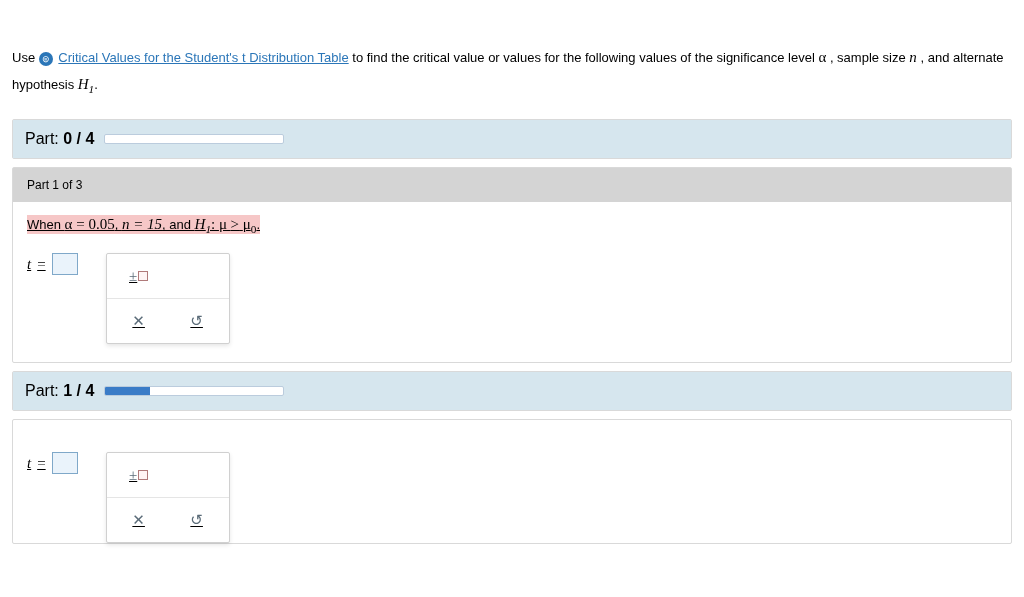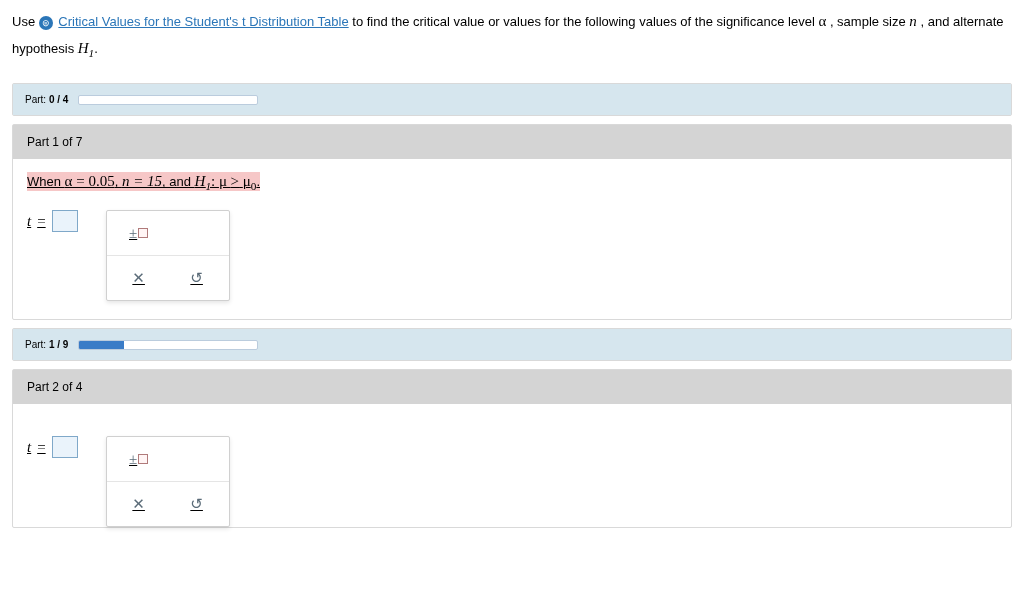--- a/index.html
+++ b/index.html
@@ -5,21 +5,21 @@
   * { box-sizing: border-box; }
   body {
     margin: 0;
     padding: 8px 12px;
     font-family: Verdana, Arial, sans-serif;
     font-size: 13px;
     color: #000;
     background: #fff;
     width: 1024px;
   }
-  .instr { line-height: 1.8; margin-bottom: 20px; }
+  .instr { line-height: 1.8; margin-bottom: 20px; margin-top: 36px; }
   .serif-i { font-family: "Times New Roman", serif; font-style: italic; font-size: 15px; }
   .serif { font-family: "Times New Roman", serif; font-size: 15px; }
   .sub { font-size: 0.75em; vertical-align: sub; }
   .link-badge {
     display: inline-block;
     width: 14px; height: 14px;
     background: #2b76b8;
     border-radius: 50%;
     color: #fff;
     font-size: 9px;
@@ -31,21 +31,21 @@
   a.tlink { color: #2b76b8; text-decoration: underline; }
   .card {
     border: 1px solid #d9d9d9;
     border-radius: 2px;
     margin-bottom: 8px;
     background: #fff;
   }
   .progress-bar {
     background: #d6e6ee;
     padding: 10px 12px;
-    font-size: 10px;
+    font-size: 16px;
     display: flex;
     align-items: center;
     gap: 10px;
   }
   .progress-bar b { font-weight: bold; }
   .ptrack {
     width: 180px; height: 10px;
     background: #fff;
     border: 1px solid #bcd;
     border-radius: 2px;
@@ -134,21 +134,21 @@
 <div class="card">
   <div class="progress-bar">
     <span><span>Part:</span> <b>0 / 4</b></span>
     <div class="ptrack">
       <div class="pfill" style="width:0%"></div>
     </div>
   </div>
 </div>
 
 <div class="card">
-  <div class="part-head">Part 1 of 7</div>
+  <div class="part-head">Part 1 of 3</div>
   <div class="part-body">
     <span class="highlight">
       <span>When </span><span class="serif">α = 0.05</span><span>, </span><span class="serif-i">n = 15</span><span>, and </span><span class="serif-i"><span>H</span><span class="sub">1</span></span><span class="serif">: </span><span class="serif">μ</span> <span class="serif">&gt;</span> <span class="serif"><span>μ</span><span class="sub">0</span></span><span>.</span>
     </span>
     <div class="answer-row">
       <div class="t-equals">
         <span class="serif-i">t</span>
         <span class="serif">=</span>
         <input class="ansbox" style="">
       </div>
@@ -169,29 +169,28 @@
               <span>↺</span>
             </div>
         </div>
       </div>
     </div>
   </div>
 </div>
 
 <div class="card">
   <div class="progress-bar">
-    <span><span>Part:</span> <b>1 / 9</b></span>
+    <span><span>Part:</span> <b>1 / 4</b></span>
     <div class="ptrack">
       <div class="pfill" style="width:25%"></div>
     </div>
   </div>
 </div>
 
 <div class="card" style="margin-bottom:0">
-  <div class="part-head">Part 2 of 4</div>
   <div class="part-body" style="padding-bottom:0">
     <div class="answer-row">
       <div class="t-equals">
         <span class="serif-i">t</span>
         <span class="serif">=</span>
         <input class="ansbox" style="">
       </div>
       <div class="toolset">
         <div class="toolrow">
           <div class="tool">

